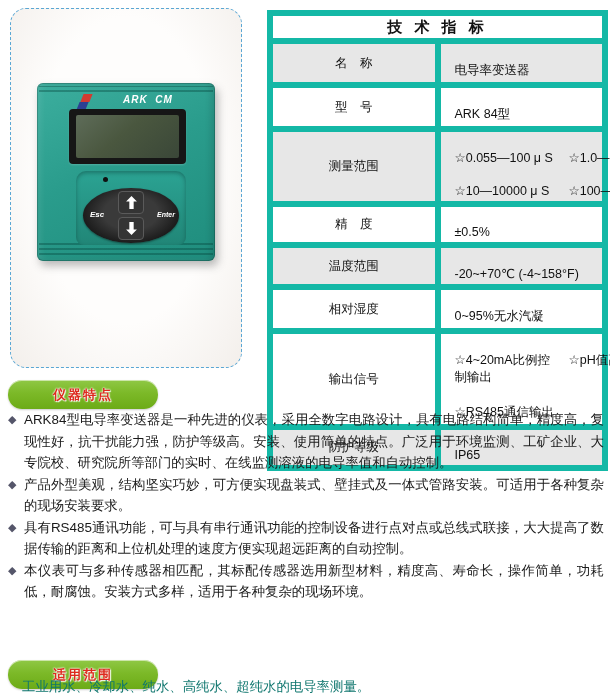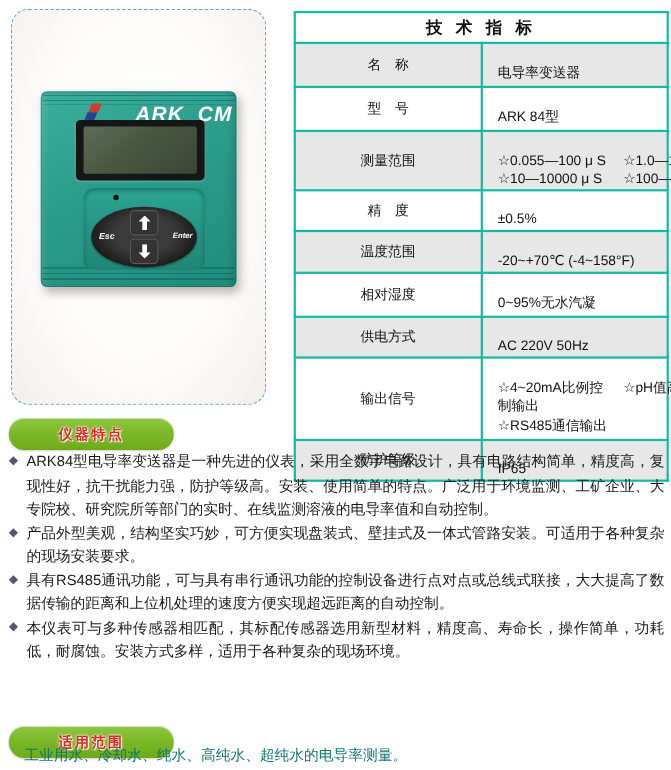--- a/index.html
+++ b/index.html
@@ -19,21 +19,21 @@
   .ridge-top { position:absolute; left:2px; right:2px; top:3px; height:9px;
     background:repeating-linear-gradient(to bottom, rgba(0,60,52,.35) 0 1.5px, transparent 1.5px 4.5px); }
   .ridge-bottom { position:absolute; left:2px; right:2px; bottom:5px; height:13px;
     background:repeating-linear-gradient(to bottom, rgba(0,60,52,.35) 0 1.5px, transparent 1.5px 5px); }
   .logo { position:absolute; left:38px; top:11px; width:20px; height:18px; }
   .logo .red  { position:absolute; left:7px; top:0; width:9px; height:8px;
     background:#d23a30; transform:skewX(-22deg); }
   .logo .blue { position:absolute; left:3px; top:8px; width:9px; height:8px;
     background:#2c3f92; transform:skewX(-22deg); }
   .brand { position:absolute; left:86px; top:11px; color:#fff; font-weight:bold;
-    font-style:italic; font-size:19px; letter-spacing:1px; white-space:pre; }
+    font-style:italic; font-size:10px; letter-spacing:1px; white-space:pre; }
   .lcd { position:absolute; left:32px; top:26px; width:117px; height:55px;
     background:#161616; border-radius:4px; padding:6px 7px;
     box-shadow:0 1px 2px rgba(255,255,255,.18); }
   .lcd-screen { width:100%; height:100%; border-radius:2px;
     background:linear-gradient(140deg,#5e6c59 0%, #4a573f 45%, #3a4738 100%); }
   .panel { position:absolute; left:39px; top:88px; width:110px; height:74px;
     border-radius:10px 10px 8px 8px;
     background:linear-gradient(180deg,#2ba393 0%, #218677 100%);
     box-shadow:inset 0 2px 4px rgba(0,30,26,.35); }
   .panel-dot { position:absolute; left:27px; top:6px; width:5px; height:5px;
@@ -47,30 +47,30 @@
     align-items:center; justify-content:center; }
   .kbtn.up   { left:35px; top:3px; }
   .kbtn.down { left:35px; top:29px; }
   .klabel { position:absolute; color:#fff; font-style:italic; font-weight:bold; }
   .klabel.esc   { left:7px;  top:22px; font-size:8px; }
   .klabel.enter { right:4px; top:23px; font-size:7px; }
 
   
   .spec { position:absolute; left:267px; top:10px; width:341px;
     border-collapse:collapse; font-size:12.5px; color:#111; table-layout:fixed; }
-  .spec th, .spec td { border:2px solid #14b8a6; }
+  .spec th, .spec td { border:6px solid #14b8a6; }
   .spec th.title { height:28px; font-size:15px; font-weight:bold;
     letter-spacing:4px; text-align:center; }
   .spec td.lab { width:78px; text-align:center; padding:0 3px; }
   .spec td.val { padding:18px 6px 3px 14px; text-align:left; }
   .spec tr.r  td { height:25px; }
   .spec tr.r2 td { height:43px; }
   .spec tr.g { background:#e7e7e7; }
   .vgrid { display:grid; grid-template-columns:minmax(102px,max-content) max-content;
-    gap:1px 12px; }
+    gap:18px 12px; }
   .vgrid .full { grid-column:1 / span 2; }
 
   
   .banner { position:absolute; left:8px; width:150px; height:29px;
     border-radius:14px 14px 14px 14px; display:flex; align-items:center; justify-content:center;
     background:linear-gradient(180deg,#8fc845 0%, #7cb928 45%, #6cab17 100%);
     box-shadow:inset 0 1px 0 rgba(255,255,255,.55), 0 1px 2px rgba(0,0,0,.2); }
   .banner span { color:#dd2a1e; font-size:13px; font-weight:bold; letter-spacing:2px;
     text-shadow:0 0 2px #fff, 0 0 2px #fff, 1px 1px 1px rgba(255,255,255,.9); }
   .banner.b1 { top:380px; }
@@ -150,24 +150,20 @@
       <td class="val">±0.5%</td>
     </tr>
     <tr class="r g">
       <td class="lab">温度范围</td>
       <td class="val">-20~+70℃ (-4~158°F)</td>
     </tr>
     <tr class="r">
       <td class="lab">相对湿度</td>
       <td class="val">0~95%无水汽凝</td>
     </tr>
-    <tr class="r g">
-      <td class="lab">供电方式</td>
-      <td class="val">AC 220V 50Hz</td>
-    </tr>
     <tr class="r2">
       <td class="lab">输出信号</td>
       <td class="val">
         <div class="vgrid">
           <span>☆4~20mA比例控制输出</span>
           <span>☆pH值高低限报警输出</span>
           <span class="full">☆RS485通信输出</span>
         </div>
       </td>
     </tr>

